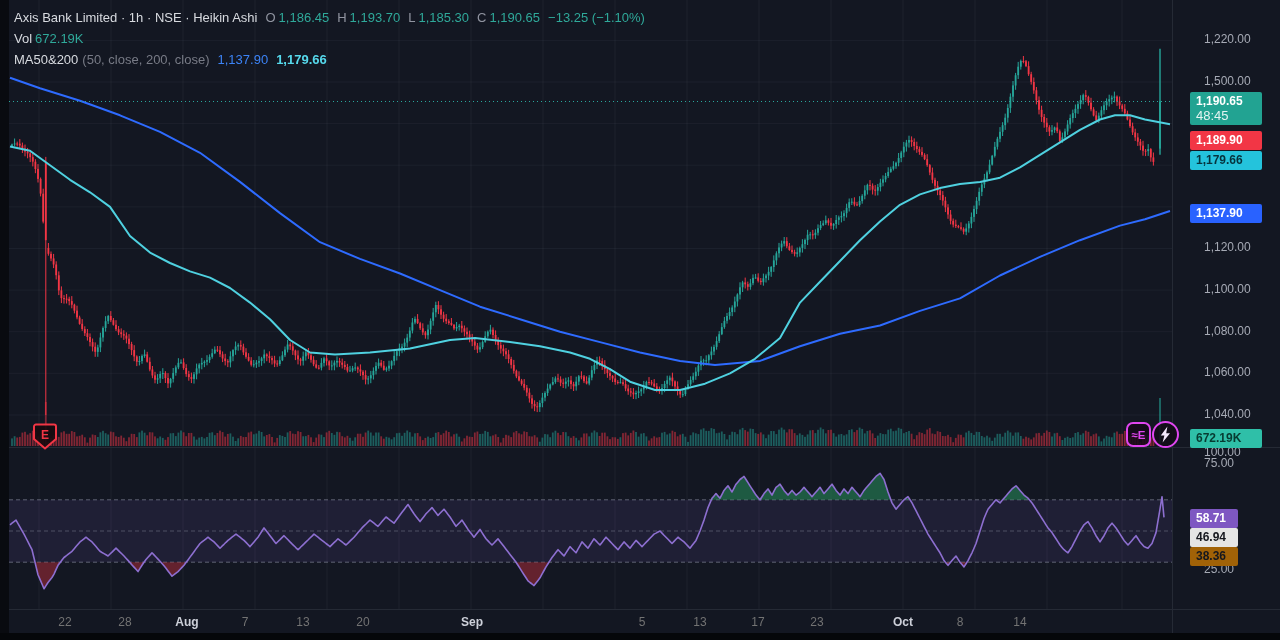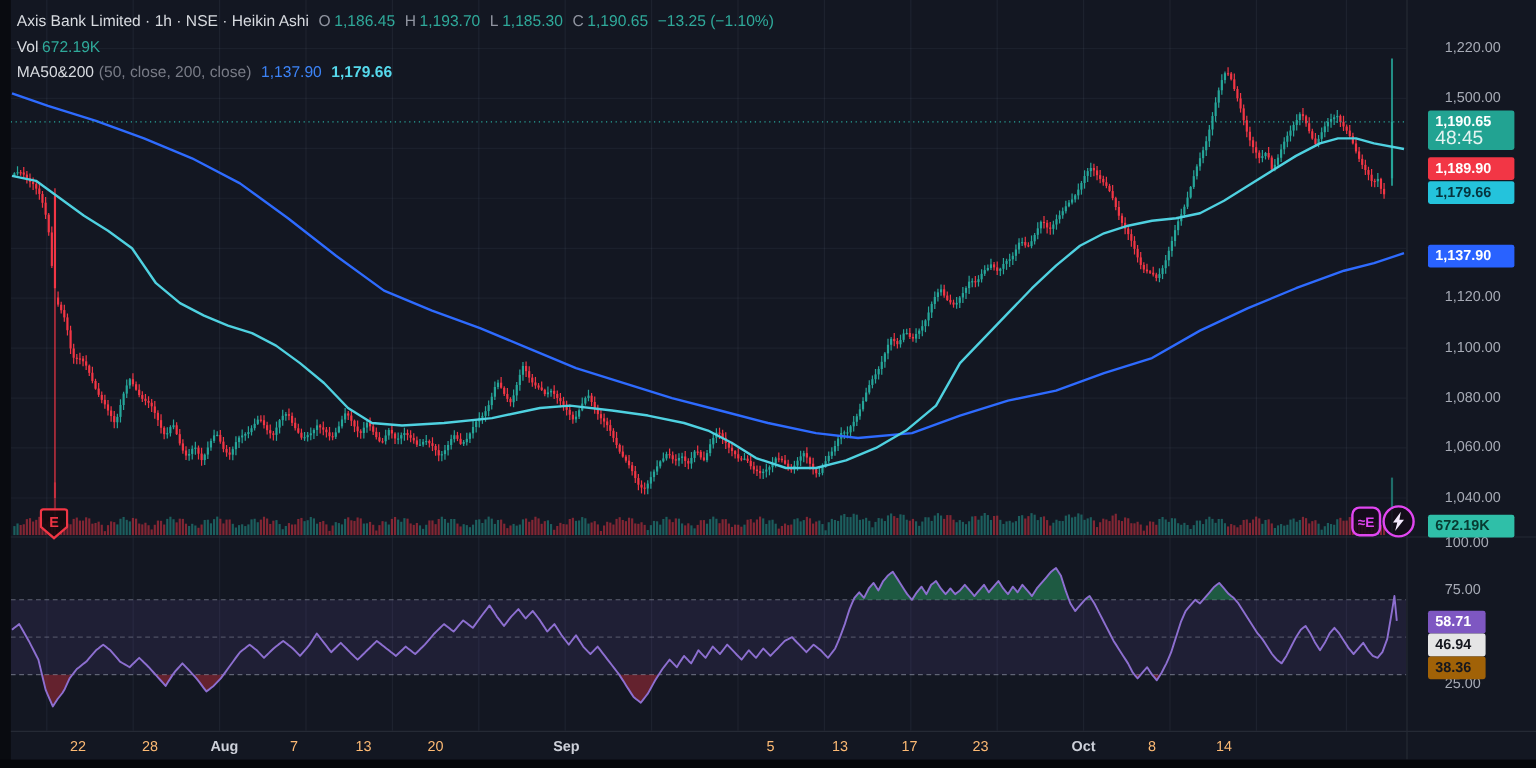--- a/index.html
+++ b/index.html
@@ -19,24 +19,24 @@
   .chg{color:#2fa99a;margin-left:8px;}
   .dim{color:#787b86;margin-left:4px;}
   .ma1{color:#3c83f6;margin-left:8px;}
   .ma2{color:#56d9ec;margin-left:8px;font-weight:bold;}
   .rsiv{color:#9b7dd4;margin-left:8px;}
   .empt{color:#9598a1;margin-left:10px;word-spacing:9px;}
   .axis-price{position:absolute;left:0;top:0;width:1280px;height:633px;z-index:3;}
   .pl{position:absolute;left:1204px;font-size:12px;color:#a6aab5;}
   .bdg{position:absolute;left:1190px;width:60px;padding:2px 6px;border-radius:2px;
        font-size:12px;font-weight:600;line-height:15px;}
-  .bdg .sub{font-size:16px;font-weight:400;opacity:.88;line-height:14px;}
+  .bdg .sub{font-size:13px;font-weight:400;opacity:.88;line-height:14px;}
   .bdg.rsi-b{width:36px;}
   .axis-time{position:absolute;left:0;top:609px;width:1280px;height:24px;z-index:3;}
-  .tl{position:absolute;top:6px;transform:translateX(-50%);font-size:12px;color:#fdba74;}
+  .tl{position:absolute;top:6px;transform:translateX(-50%);font-size:12px;color:#737373;}
   .tl.bold{color:#cdd0d9;font-weight:bold;}
   .marker{position:absolute;z-index:5;}
   text{font-family:"Liberation Sans",sans-serif;}
 </style>
 </head>
 <body>
 
 <div id="app">
 
   <svg id="plot" width="1280" height="640">
@@ -1438,21 +1438,21 @@
 
   <div class="axis-price">
       <span class="pl" style="top: 32px;">1,220.00</span>
       <span class="pl" style="top: 74px;">1,500.00</span>
       <span class="pl" style="top: 240px;">1,120.00</span>
       <span class="pl" style="top: 282px;">1,100.00</span>
       <span class="pl" style="top: 324px;">1,080.00</span>
       <span class="pl" style="top: 365px;">1,060.00</span>
       <span class="pl" style="top: 407px;">1,040.00</span>
       <span class="pl" style="top: 445px;">100.00</span>
-      <span class="pl" style="top: 484px; text-align: right;">75.00</span>
+      <span class="pl" style="top: 456px; text-align: right;">75.00</span>
       <span class="pl" style="top: 562px;">25.00</span>
       <div class="bdg" style="top: 92px; background: rgb(34, 163, 146); color: rgb(255, 255, 255);">
         <div>1,190.65</div>
         <div class="sub">48:45</div>
       </div>
       <div class="bdg" style="top: 131px; background: rgb(242, 54, 69); color: rgb(255, 255, 255);">
         <div>1,189.90</div>
       </div>
       <div class="bdg" style="top: 151px; background: rgb(36, 195, 220); color: rgb(6, 51, 61);">
         <div>1,179.66</div>

